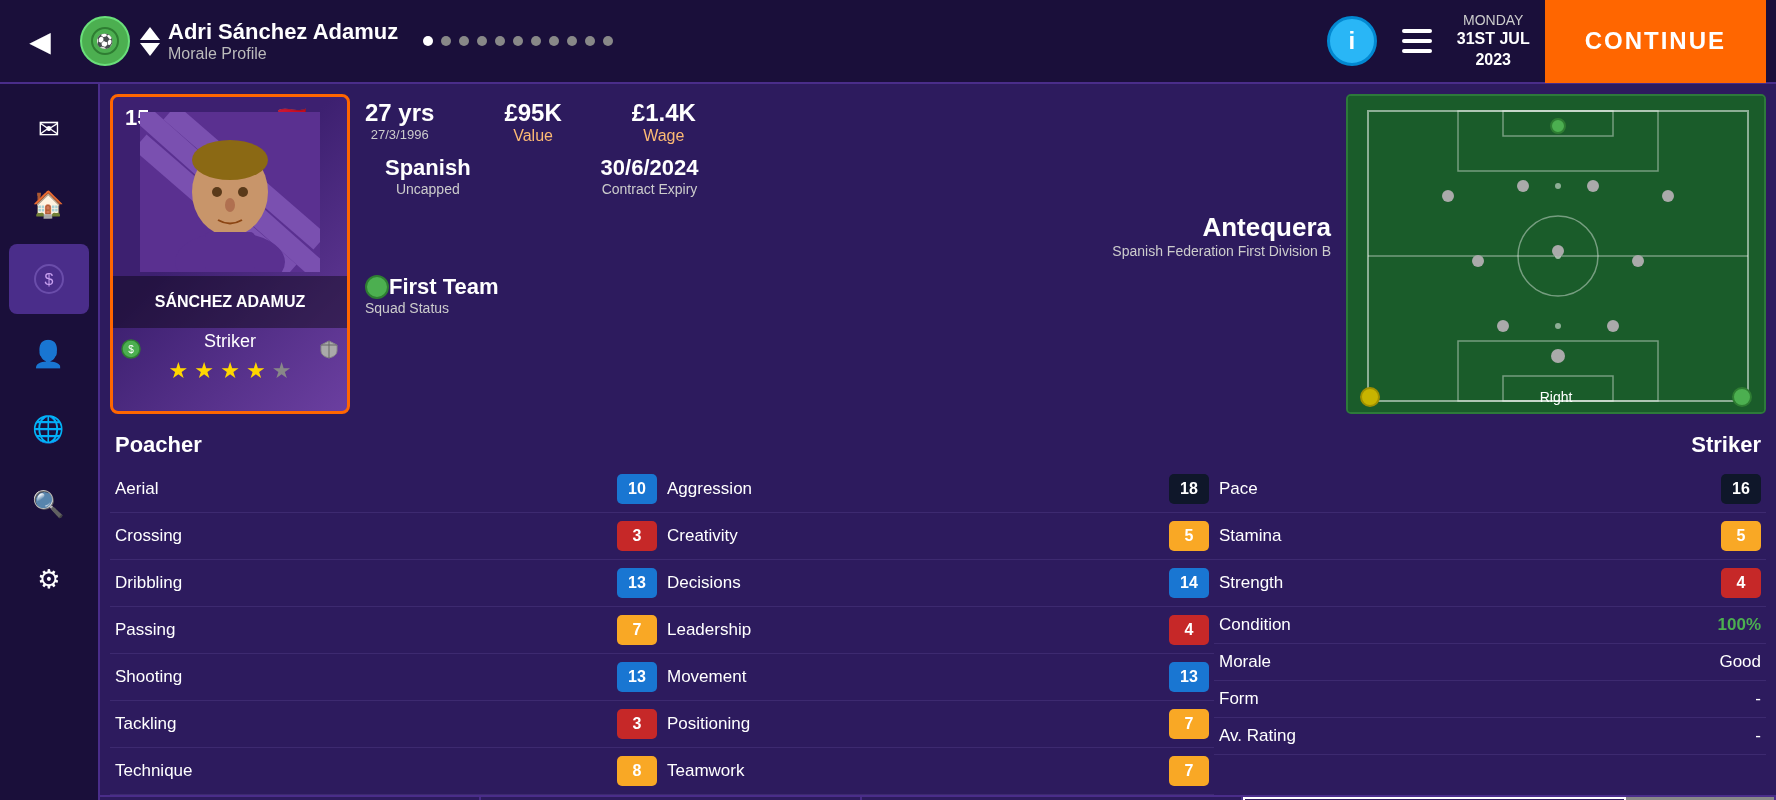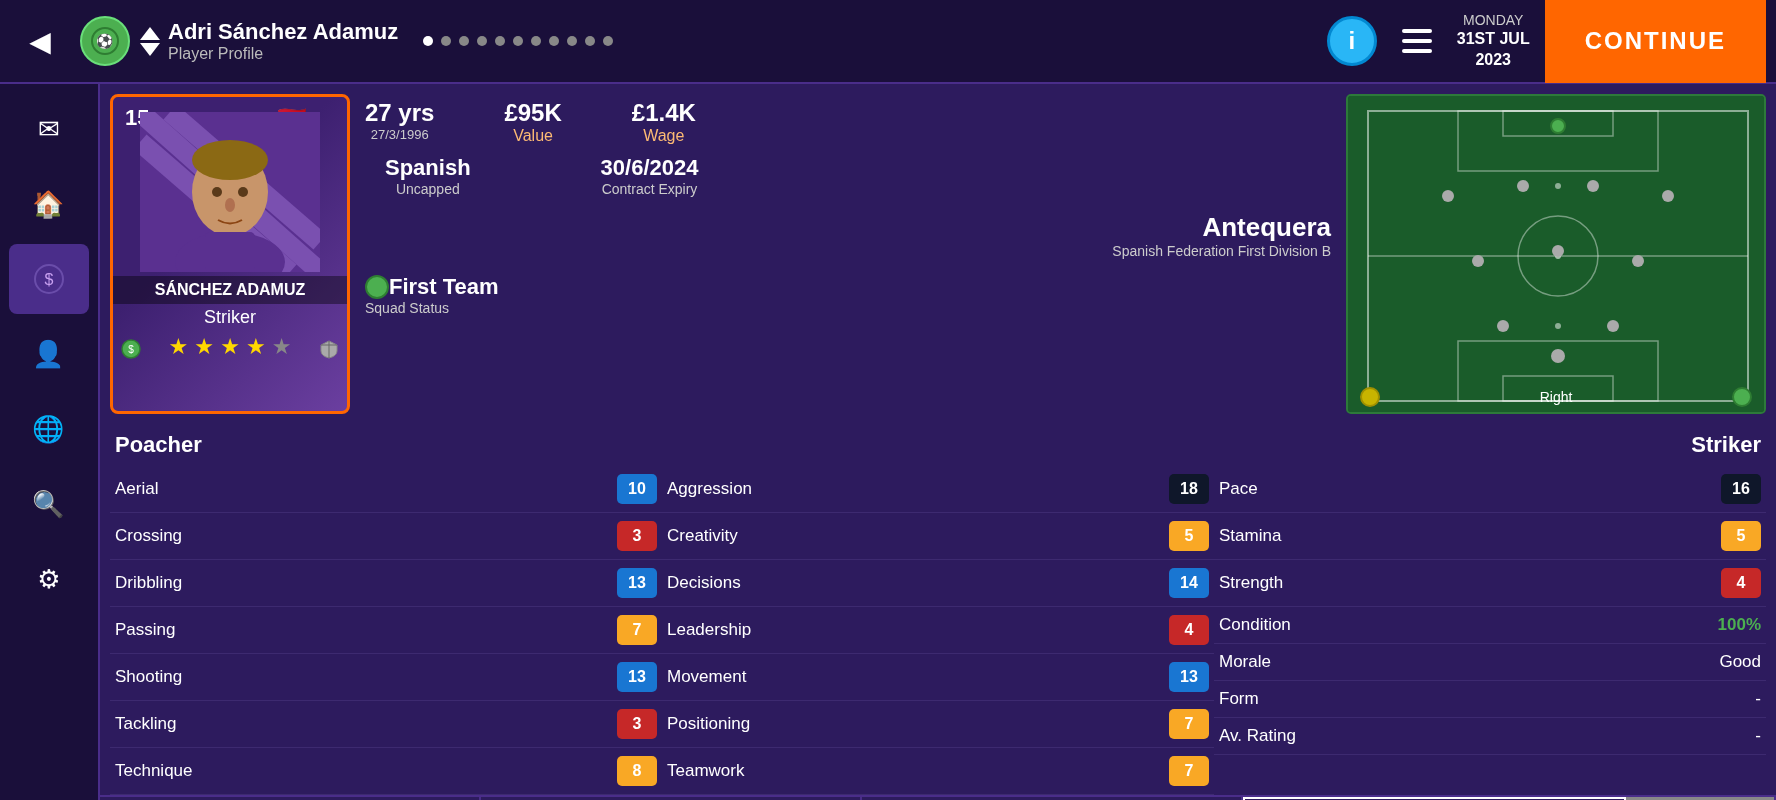--- a/index.html
+++ b/index.html
@@ -201,21 +201,21 @@
       top: 8px;
       right: 40px;
       font-size: 24px;
     }
     .player-name-card {
       text-align: center;
       font-size: 16px;
       font-weight: bold;
       color: white;
       background: rgba(0,0,0,0.4);
-      padding: 5px;
+      padding: 17px;
     }
     .player-position-card {
       text-align: center;
       font-size: 18px;
       color: white;
       padding: 3px;
     }
     .player-stars {
       text-align: center;
       font-size: 22px;
@@ -414,21 +414,21 @@
       <text x="15" y="20" text-anchor="middle" font-size="14" fill="white">⚽</text>
     </svg>
   </div>
   <div style="display:flex; align-items:center; margin-left:10px; flex:1;">
     <div style="display:flex; flex-direction:column; margin-right:8px; cursor:pointer;">
       <div style="width:0;height:0;border-left:10px solid transparent;border-right:10px solid transparent;border-bottom:13px solid white;margin-bottom:3px;"></div>
       <div style="width:0;height:0;border-left:10px solid transparent;border-right:10px solid transparent;border-top:13px solid white;"></div>
     </div>
     <div class="title-text">
       <span class="player-name-title">Adri Sánchez Adamuz</span>
-      <span class="player-profile-label">Player Profile</span>
+      <span class="player-profile-label">Morale Profile</span>
     </div>
     <div class="dots-nav" style="margin-left:25px;">
       <div class="dot active"></div>
       <div class="dot"></div>
       <div class="dot"></div>
       <div class="dot"></div>
       <div class="dot"></div>
       <div class="dot"></div>
       <div class="dot"></div>
       <div class="dot"></div>

